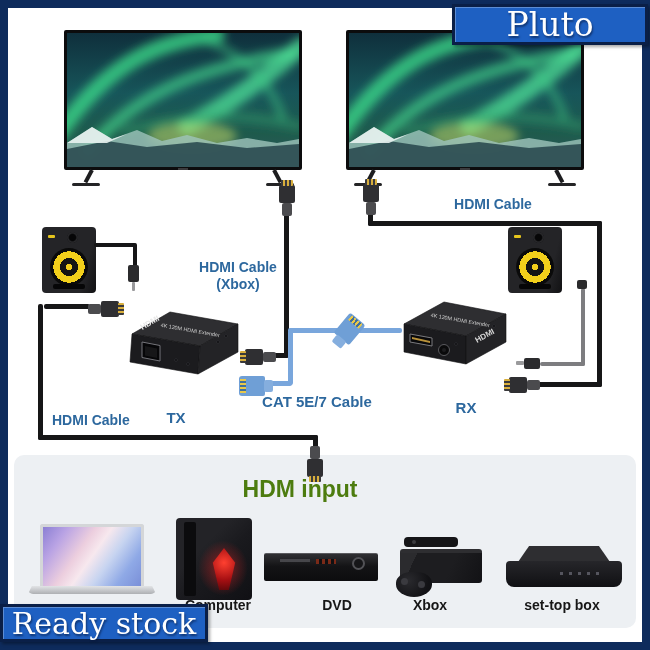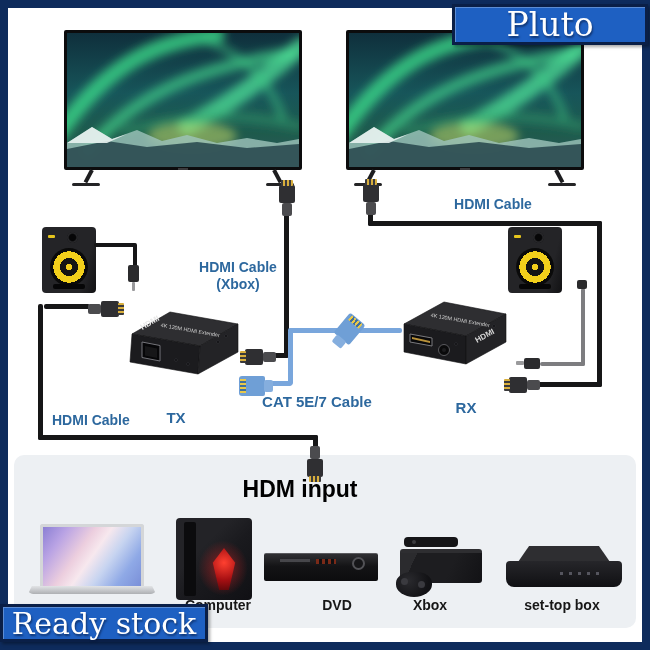--- a/index.html
+++ b/index.html
@@ -58,21 +58,21 @@
     background:repeating-linear-gradient(90deg,#e8c84a 0 2px,#3f6f9f 2px 4px); }
   .rj45 .boot { position:absolute; left:4px; top:25px; width:12px; height:9px; background:#85aede; border-radius:2px; }
 
   .jack-body { position:absolute; background:#2b2b2d; border-radius:2px; }
   .jack-tip { position:absolute; background:#9a9a9c; border-radius:1px; }
 
   
   .lbl { position:absolute; font-weight:bold; color:#2d689e; font-size:14px; line-height:17px; }
   .lbl.center { text-align:center; }
   .lbl.big { font-size:15px; }
-  .panel-title { position:absolute; font-weight:bold; color:#000000; font-size:23px; text-align:center; }
+  .panel-title { position:absolute; font-weight:bold; color:#4d7c0f; font-size:23px; text-align:center; }
 
   
   .panel { position:absolute; left:14px; top:455px; width:622px; height:173px; background:#edf0f3; border-radius:10px; }
   .dev-lbl { position:absolute; top:597px; font-weight:bold; color:#161616; font-size:14px; text-align:center; }
 
   .laptop-screen { position:absolute; left:40px; top:524px; width:104px; height:62px; box-sizing:border-box;
     border:3px solid #d4d6d8; border-bottom:none; border-radius:3px 3px 0 0;
     background:linear-gradient(125deg,#8b7fd4 0%,#b9a3e4 18%,#eccede 38%,#f7e8ee 50%,#c7d4f0 65%,#8fa9e6 82%,#7a8fd8 100%); }
   .laptop-base { position:absolute; left:28px; top:586px; width:128px; height:8px;
     background:linear-gradient(#e2e4e6,#aeb0b3); border-radius:2px 2px 5px 5px;

